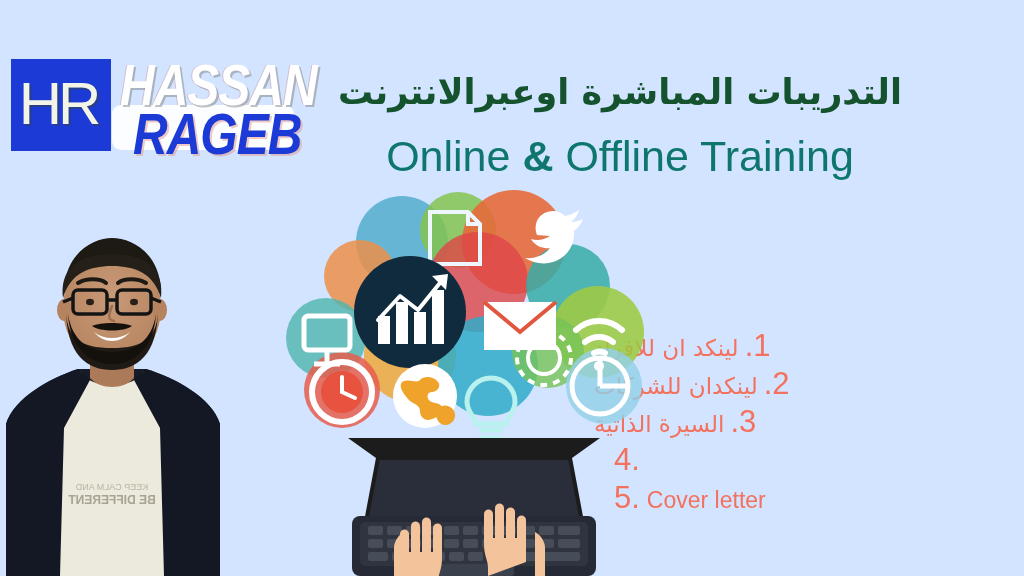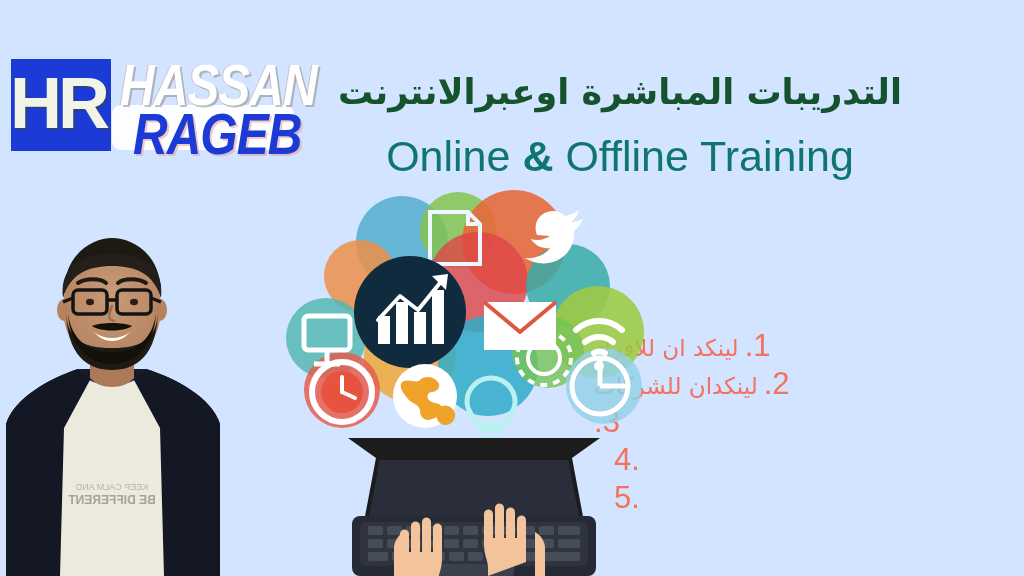--- a/index.html
+++ b/index.html
@@ -15,21 +15,21 @@
 
   
   .logo-wrap{position:absolute;left:8px;top:57px;width:300px;height:98px;}
   .logo-square{
     position:absolute;left:3px;top:2px;width:100px;height:92px;
     background:#1b3ad6;
   }
   .logo-hr{
     position:absolute;left:0;top:0;width:100px;height:92px;
     display:flex;align-items:center;justify-content:center;
-    color:#f2f4e8;font-size:72px;font-weight:bold;
+    color:#f2f4e8;font-size:60px;font-weight:normal;
     font-family:"Liberation Sans",sans-serif;
     letter-spacing:-4px;
     text-shadow:2px 2px 0 rgba(60,70,40,.45);
   }
   .rageb-plate{
     position:absolute;left:104px;top:48px;width:182px;height:45px;
     background:#fbfdff;border-radius:9px;
   }
   .logo-hassan{
     position:absolute;left:112px;top:-4px;
@@ -112,26 +112,28 @@
     <div class="li ar">
       <span class="num">1.</span>
       <span class="txt">لينكد ان للافراد</span>
     </div>
     <div class="li ar">
       <span class="num">2.</span>
       <span class="txt">لينكدان للشركات</span>
     </div>
     <div class="li ar">
       <span class="num">3.</span>
+      <span class="txt">السيرة الذاتية</span>
     </div>
     <div class="li en">
       <span class="num">4.</span>
     </div>
     <div class="li en">
       <span class="num">5.</span>
+      <span class="txt">Cover letter</span>
     </div>
   </div>
 
   <div class="person">
     <svg width="236" height="348" viewBox="0 0 236 348">
       <defs>
         <clipPath id="pclip">
             <rect x="0" y="0" width="236" height="348"></rect>
           </clipPath>
         <radialGradient id="skin" cx="50%" cy="40%" r="60%">

